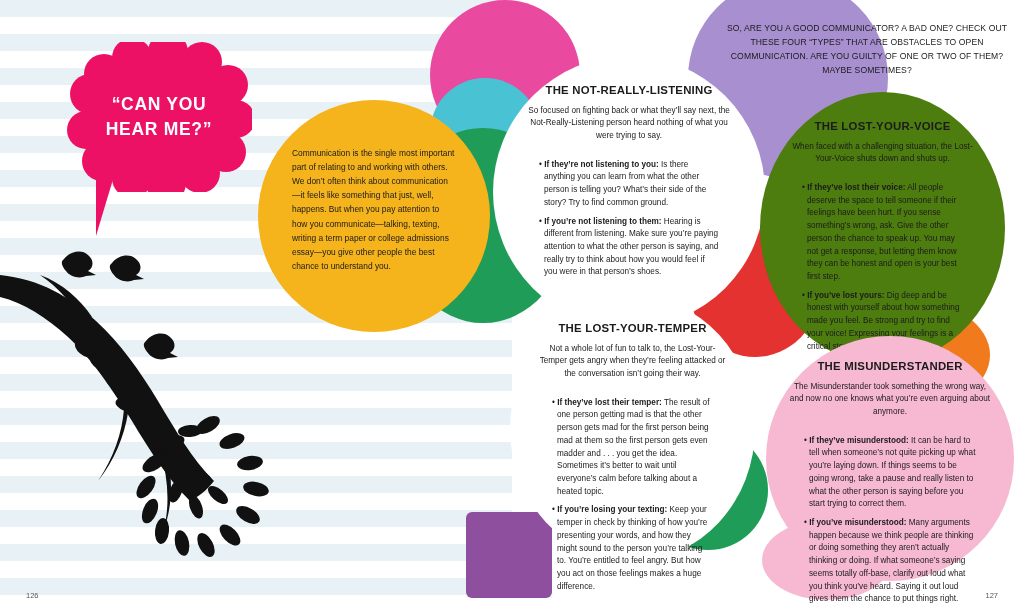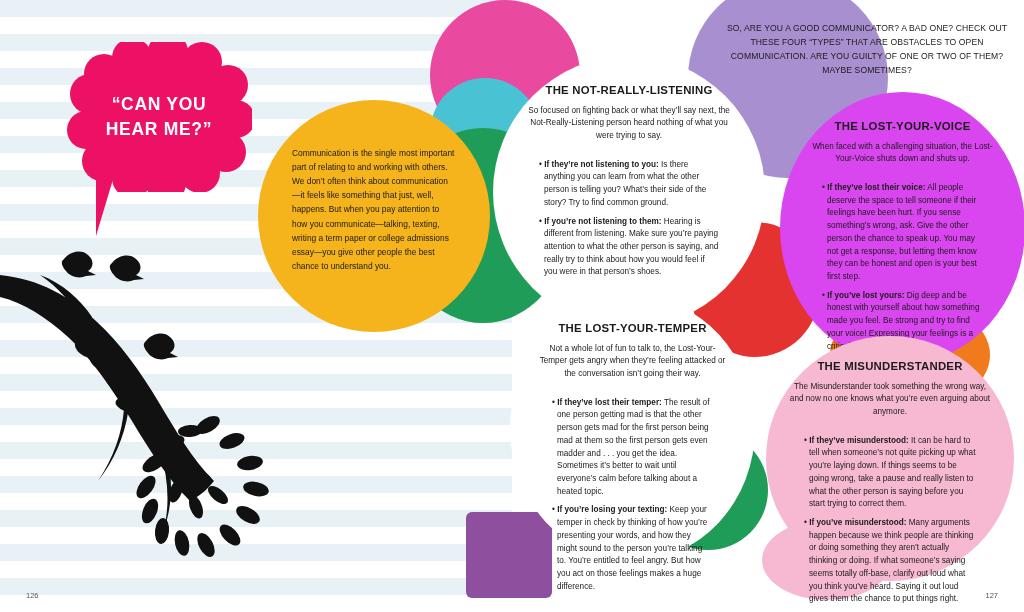--- a/index.html
+++ b/index.html
@@ -100,23 +100,23 @@
     border-right: 56px solid #1f9c57;
   }
 
   #bubble-notlistening {
     left: 493px; top: 56px;
     width: 272px; height: 272px;
     background: #ffffff;
     padding: 26px 30px;
   }
   #bubble-lostvoice {
-    left: 780px; top: 92px;
+    left: 760px; top: 92px;
     width: 245px; height: 272px;
-    background: #d946ef;
+    background: #4d7c0f;
     padding: 26px 26px;
   }
   #bubble-losttemper {
     left: 510px; top: 296px;
     width: 245px; height: 265px;
     background: #ffffff;
     padding: 24px 26px;
   }
   #bubble-misunderstander {
     left: 766px; top: 336px;

